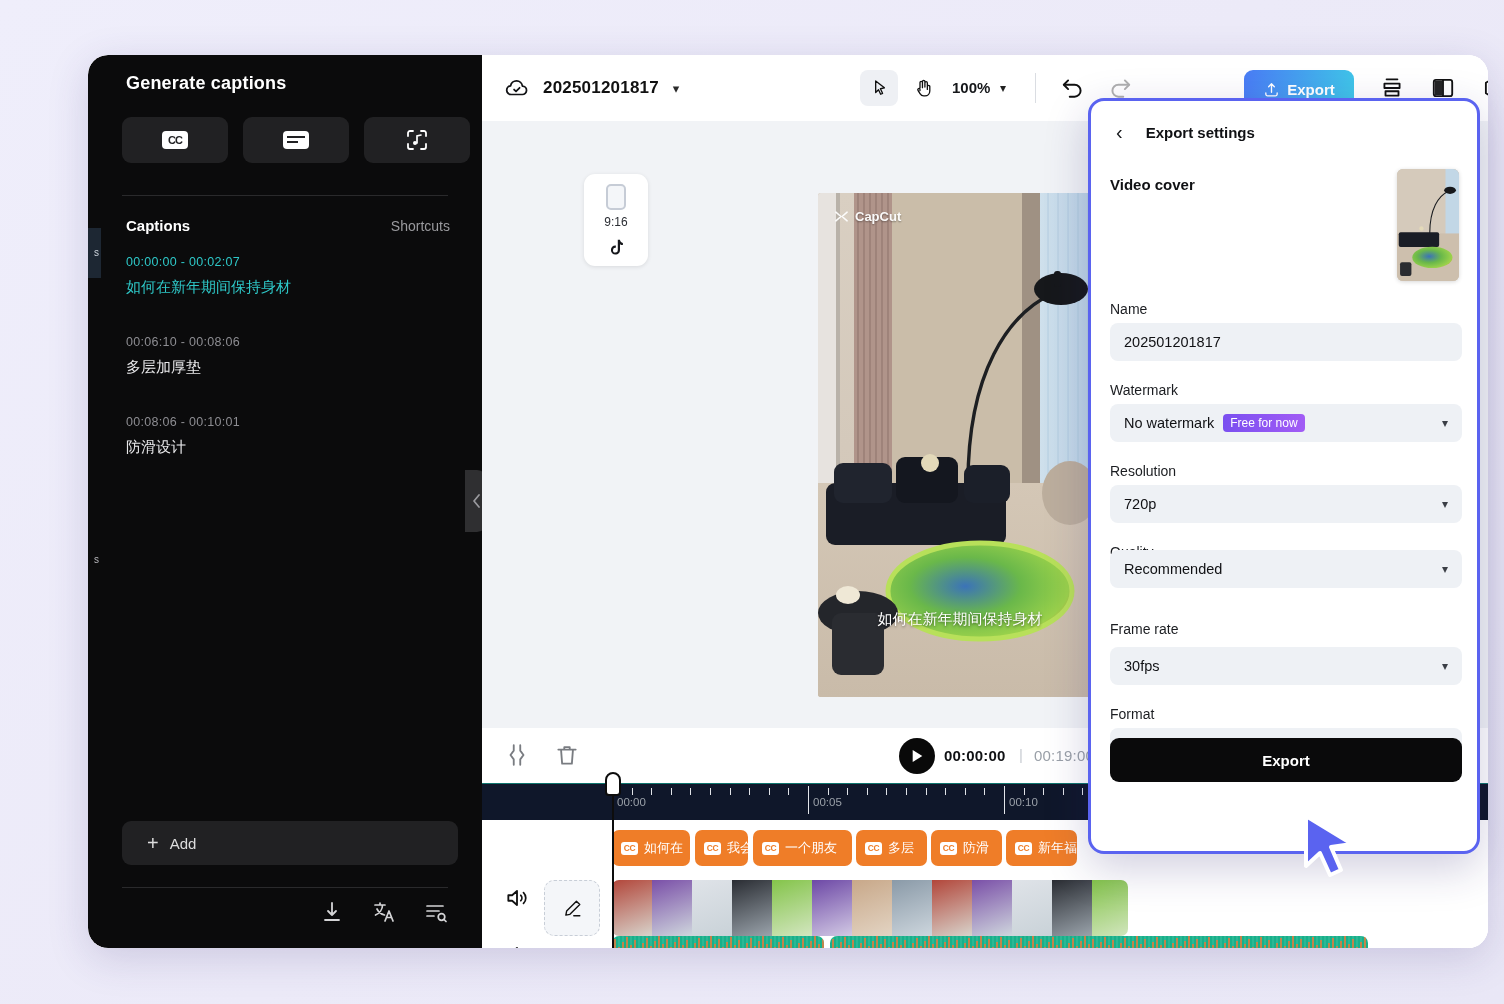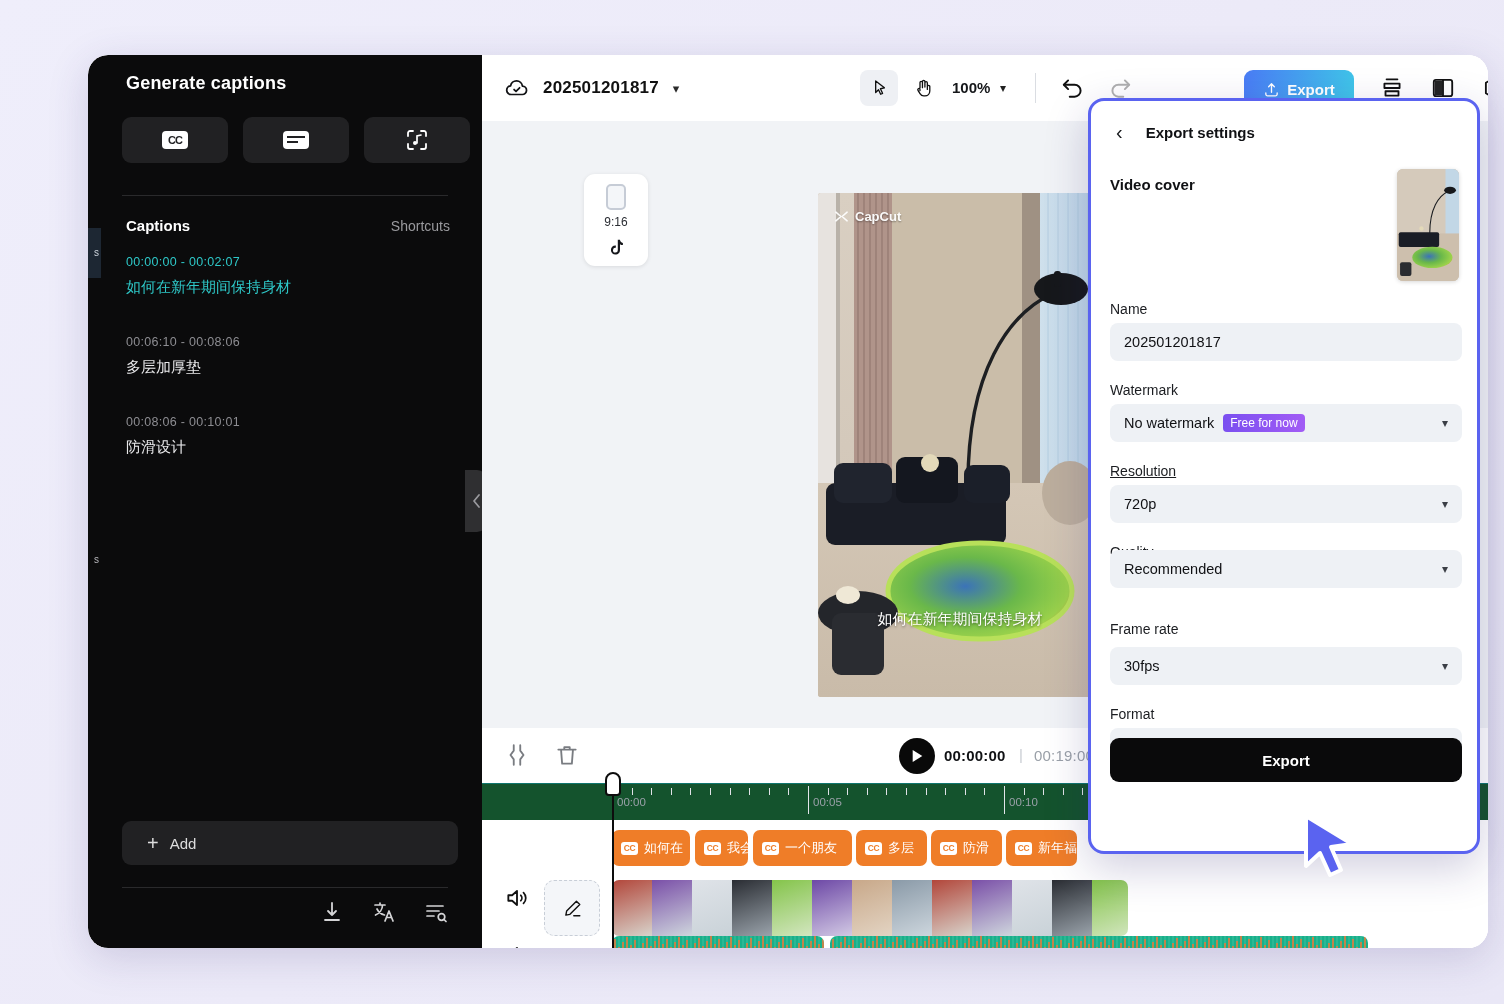--- a/index.html
+++ b/index.html
@@ -129,21 +129,21 @@
   
   .tl { position:absolute; left:0; top:673px; width:1006px; height:220px; background:#fff; }
   .tl-tools { position:absolute; left:0; top:0; width:1006px; height:56px; border-bottom:1px solid #0f766e; }
   .tl-ic { position:absolute; top:14px; width:26px;height:26px;cursor:pointer; opacity:.75;}
   .play-circle { position:absolute; left:417px; top:10px; width:36px;height:36px;border-radius:50%;
                  background:#090909;display:flex;align-items:center;justify-content:center;cursor:pointer; }
   .time-cur { position:absolute; left:462px; top:19px; font-size:15px; font-weight:bold; color:#101114; letter-spacing:.2px;}
   .time-sep { position:absolute; left:537px; top:18px; color:#c9ccd2; font-size:15px; }
   .time-tot { position:absolute; left:552px; top:19px; font-size:15px; color:#9aa0a8; letter-spacing:.2px;}
 
-  .ruler { position:absolute; left:0; top:56px; width:1006px; height:36px; background:#14532d;text-align:right; }
+  .ruler { position:absolute; left:0; top:56px; width:1006px; height:36px; background:#0f172a;text-align:right; }
   .ruler-lbl { position:absolute; top:12px; font-size:11.5px; color:#9aa0a8; }
   .ruler-maj { position:absolute; top:2px; width:1px; height:28px; background:#e2e5ea; }
   .tick { position:absolute; top:4px; width:1px; height:7px; background:#dfe2e7; }
 
   .playhead { position:absolute; left:130px; top:56px; width:2px; height:180px; background:#0d0d0d; z-index:8;}
   .playhead-knob { position:absolute; left:-7px; top:-12px; width:16px; height:24px; background:#fff;
                    border:2px solid #0d0d0d; border-radius:8px 8px 4px 4px; }
 
   .track-cap { position:absolute; left:0; top:102px; height:36px; }
   .cap-clip {
@@ -954,21 +954,21 @@
         <div class="field-lbl" style="top: 200px;">Name</div>
         <div class="field-box ro" style="top: 222px;">
           <span>202501201817</span>
         </div>
         <div class="field-lbl" style="top: 281px;">Watermark</div>
         <div class="field-box" style="top: 303px;">
           <span>No watermark</span>
           <span class="badge">Free for now</span>
           <span class="chev-d">▾</span>
         </div>
-        <div class="field-lbl" style="top: 362px; text-decoration: underline;">Resolution</div>
+        <div class="field-lbl" style="top: 362px;">Resolution</div>
         <div class="field-box" style="top: 384px;">
           <span>720p</span>
           <span class="chev-d">▾</span>
         </div>
         <div class="field-lbl" style="top: 443px;">Quality</div>
         <div class="field-box" style="top: 449px;">
           <span>Recommended</span>
           <span class="chev-d">▾</span>
         </div>
         <div class="field-lbl" style="top: 520px;">Frame rate</div>

